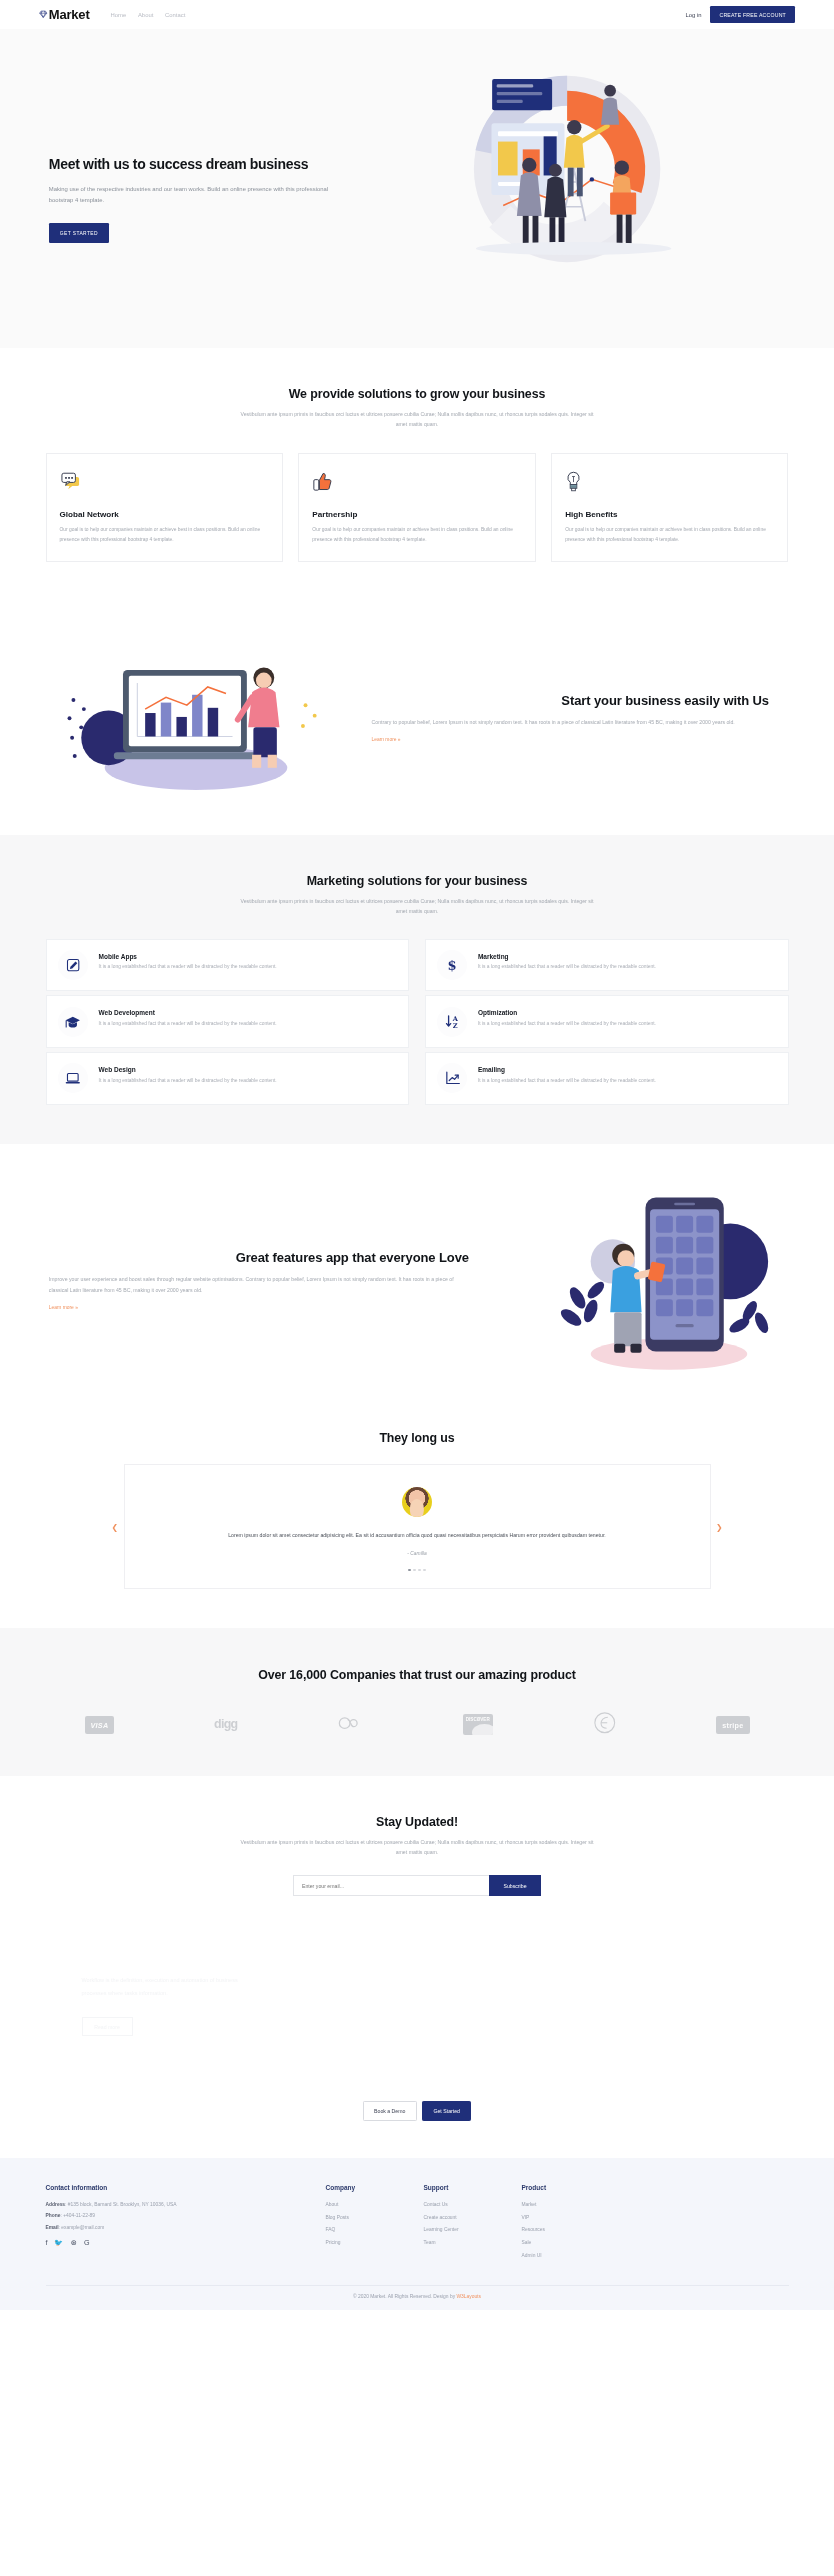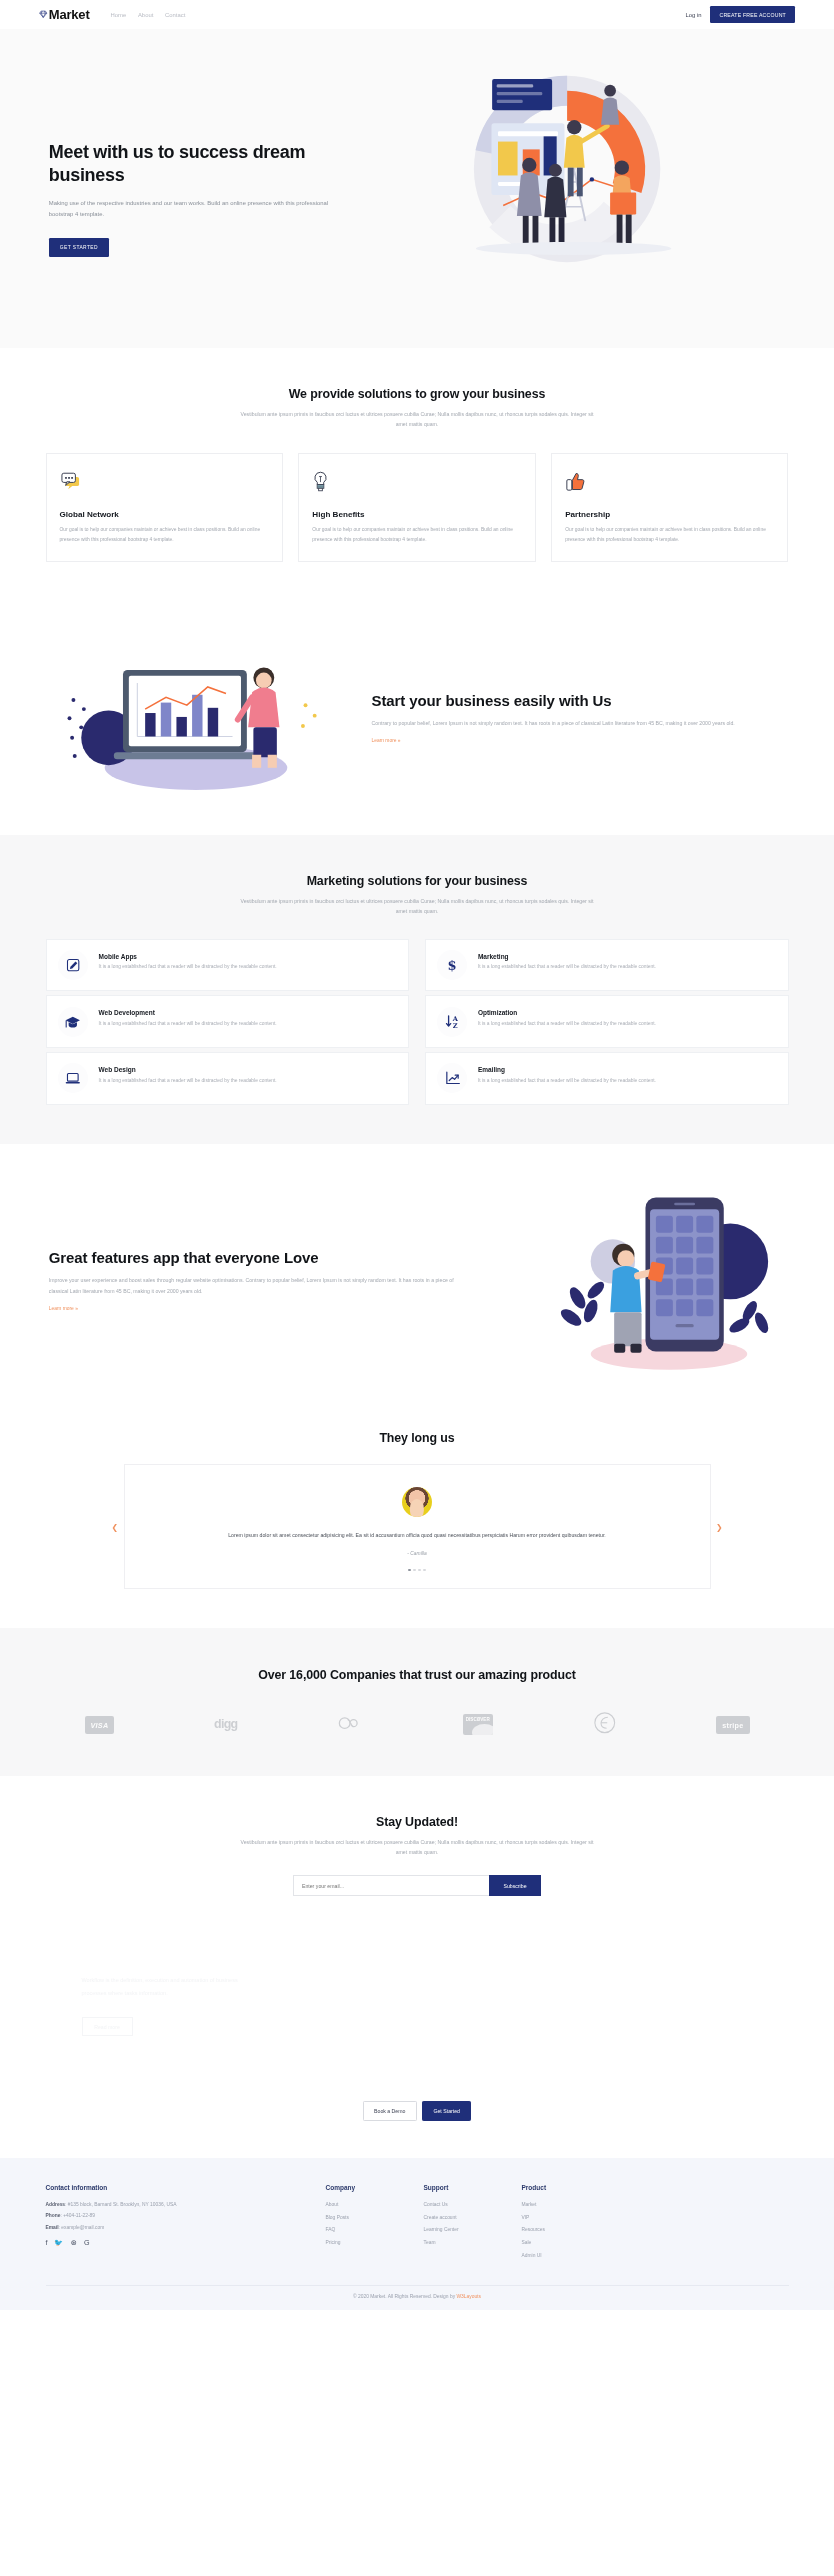--- a/index.html
+++ b/index.html
@@ -59,21 +59,21 @@
     background: #fafafa;
     min-height: 319px;
     display: flex;
     align-items: center;
     position: relative;
     overflow: hidden;
   }
   .hero-inner { width: 743px; margin: 0 auto; display: flex; align-items: center; }
   .hero-left { width: 306px; padding-left: 3.3px; }
   .hero h1 {
-    font-size: 18px;
+    font-size: 14px;
     line-height: 1.3;
     font-weight: 700;
     color: #111418;
     letter-spacing: -0.3px;
     margin-top: 21px;
   }
   .hero p {
     font-size: 5.9px;
     color: #8a9099;
     line-height: 1.9;
@@ -133,24 +133,25 @@
     color: #a3a8b0;
     line-height: 2.1;
     margin-top: 5.9px;
   }
 
   
   .split { display: flex; align-items: center; gap: 26px; }
   .split-art { width: 300px; height: 156px; position: relative; }
   .split-txt { flex: 1; padding-right: 19.6px; }
   .split-txt h2 {
-    font-size: 15px;
+    font-size: 13px;
     font-weight: 700;
     color: #111418;
     letter-spacing: -0.1px;
+    text-align: right;
   }
   .split-txt p {
     font-size: 5.2px;
     color: #a3a8b0;
     line-height: 2.1;
     margin-top: 9px;
   }
   .learn {
     display: inline-block;
     margin-top: 9px;
@@ -475,40 +476,40 @@
             <rect x="13" y="8" width="3.2" height="3.2" rx="1" fill="#3a3f51"></rect>
             <rect x="18" y="8" width="3.2" height="3.2" rx="1" fill="#3a3f51"></rect>
           </svg>
         </div>
         <h3>Global Network</h3>
         <p>Our goal is to help our companies maintain or achieve best in class positions. Build an online presence with this professional bootstrap 4 template.</p>
       </div>
 
       <div class="card3">
         <div class="ic">
+          <svg width="21" height="21" viewBox="0 0 34 34">
+            <rect x="3" y="14" width="8" height="17" rx="2" fill="#fff" stroke="#3a3f51" stroke-width="1.6"></rect>
+            <path d="M12 15l6-11c3 0 4 2 3.4 5l-1.2 5h7.6c2 0 3.2 1.6 2.7 3.4l-2.6 10c-.4 1.6-1.6 2.6-3.2 2.6H12z" fill="#f4713c" stroke="#3a3f51" stroke-width="1.6" stroke-linejoin="round"></path>
+          </svg>
+        </div>
+        <h3>Partnership</h3>
+        <p>Our goal is to help our companies maintain or achieve best in class positions. Build an online presence with this professional bootstrap 4 template.</p>
+      </div>
+
+      <div class="card3">
+        <div class="ic">
           <svg width="17" height="21" viewBox="0 0 26 34">
             <path d="M13 2a9 9 0 0 1 5.2 16.4V22H7.8v-3.6A9 9 0 0 1 13 2z" fill="#fff" stroke="#3a3f51" stroke-width="1.6"></path>
             <rect x="7.6" y="22" width="10.8" height="6" fill="#9ed0d6" stroke="#3a3f51" stroke-width="1.4"></rect>
             <path d="M8.4 24.2h9.2M8.4 26h9.2" stroke="#3a3f51" stroke-width="1"></path>
             <rect x="10" y="28" width="6" height="4" fill="#fff" stroke="#3a3f51" stroke-width="1.4"></rect>
             <path d="M13 9v9M10.6 9h4.8" stroke="#3a3f51" stroke-width="1.3"></path>
           </svg>
         </div>
         <h3>High Benefits</h3>
-        <p>Our goal is to help our companies maintain or achieve best in class positions. Build an online presence with this professional bootstrap 4 template.</p>
-      </div>
-
-      <div class="card3">
-        <div class="ic">
-          <svg width="21" height="21" viewBox="0 0 34 34">
-            <rect x="3" y="14" width="8" height="17" rx="2" fill="#fff" stroke="#3a3f51" stroke-width="1.6"></rect>
-            <path d="M12 15l6-11c3 0 4 2 3.4 5l-1.2 5h7.6c2 0 3.2 1.6 2.7 3.4l-2.6 10c-.4 1.6-1.6 2.6-3.2 2.6H12z" fill="#f4713c" stroke="#3a3f51" stroke-width="1.6" stroke-linejoin="round"></path>
-          </svg>
-        </div>
-        <h3>Partnership</h3>
         <p>Our goal is to help our companies maintain or achieve best in class positions. Build an online presence with this professional bootstrap 4 template.</p>
       </div>
 
     </div>
   </div>
 </section>
 
 <section class="section">
   <div class="wrap split">
     <div class="split-art">

